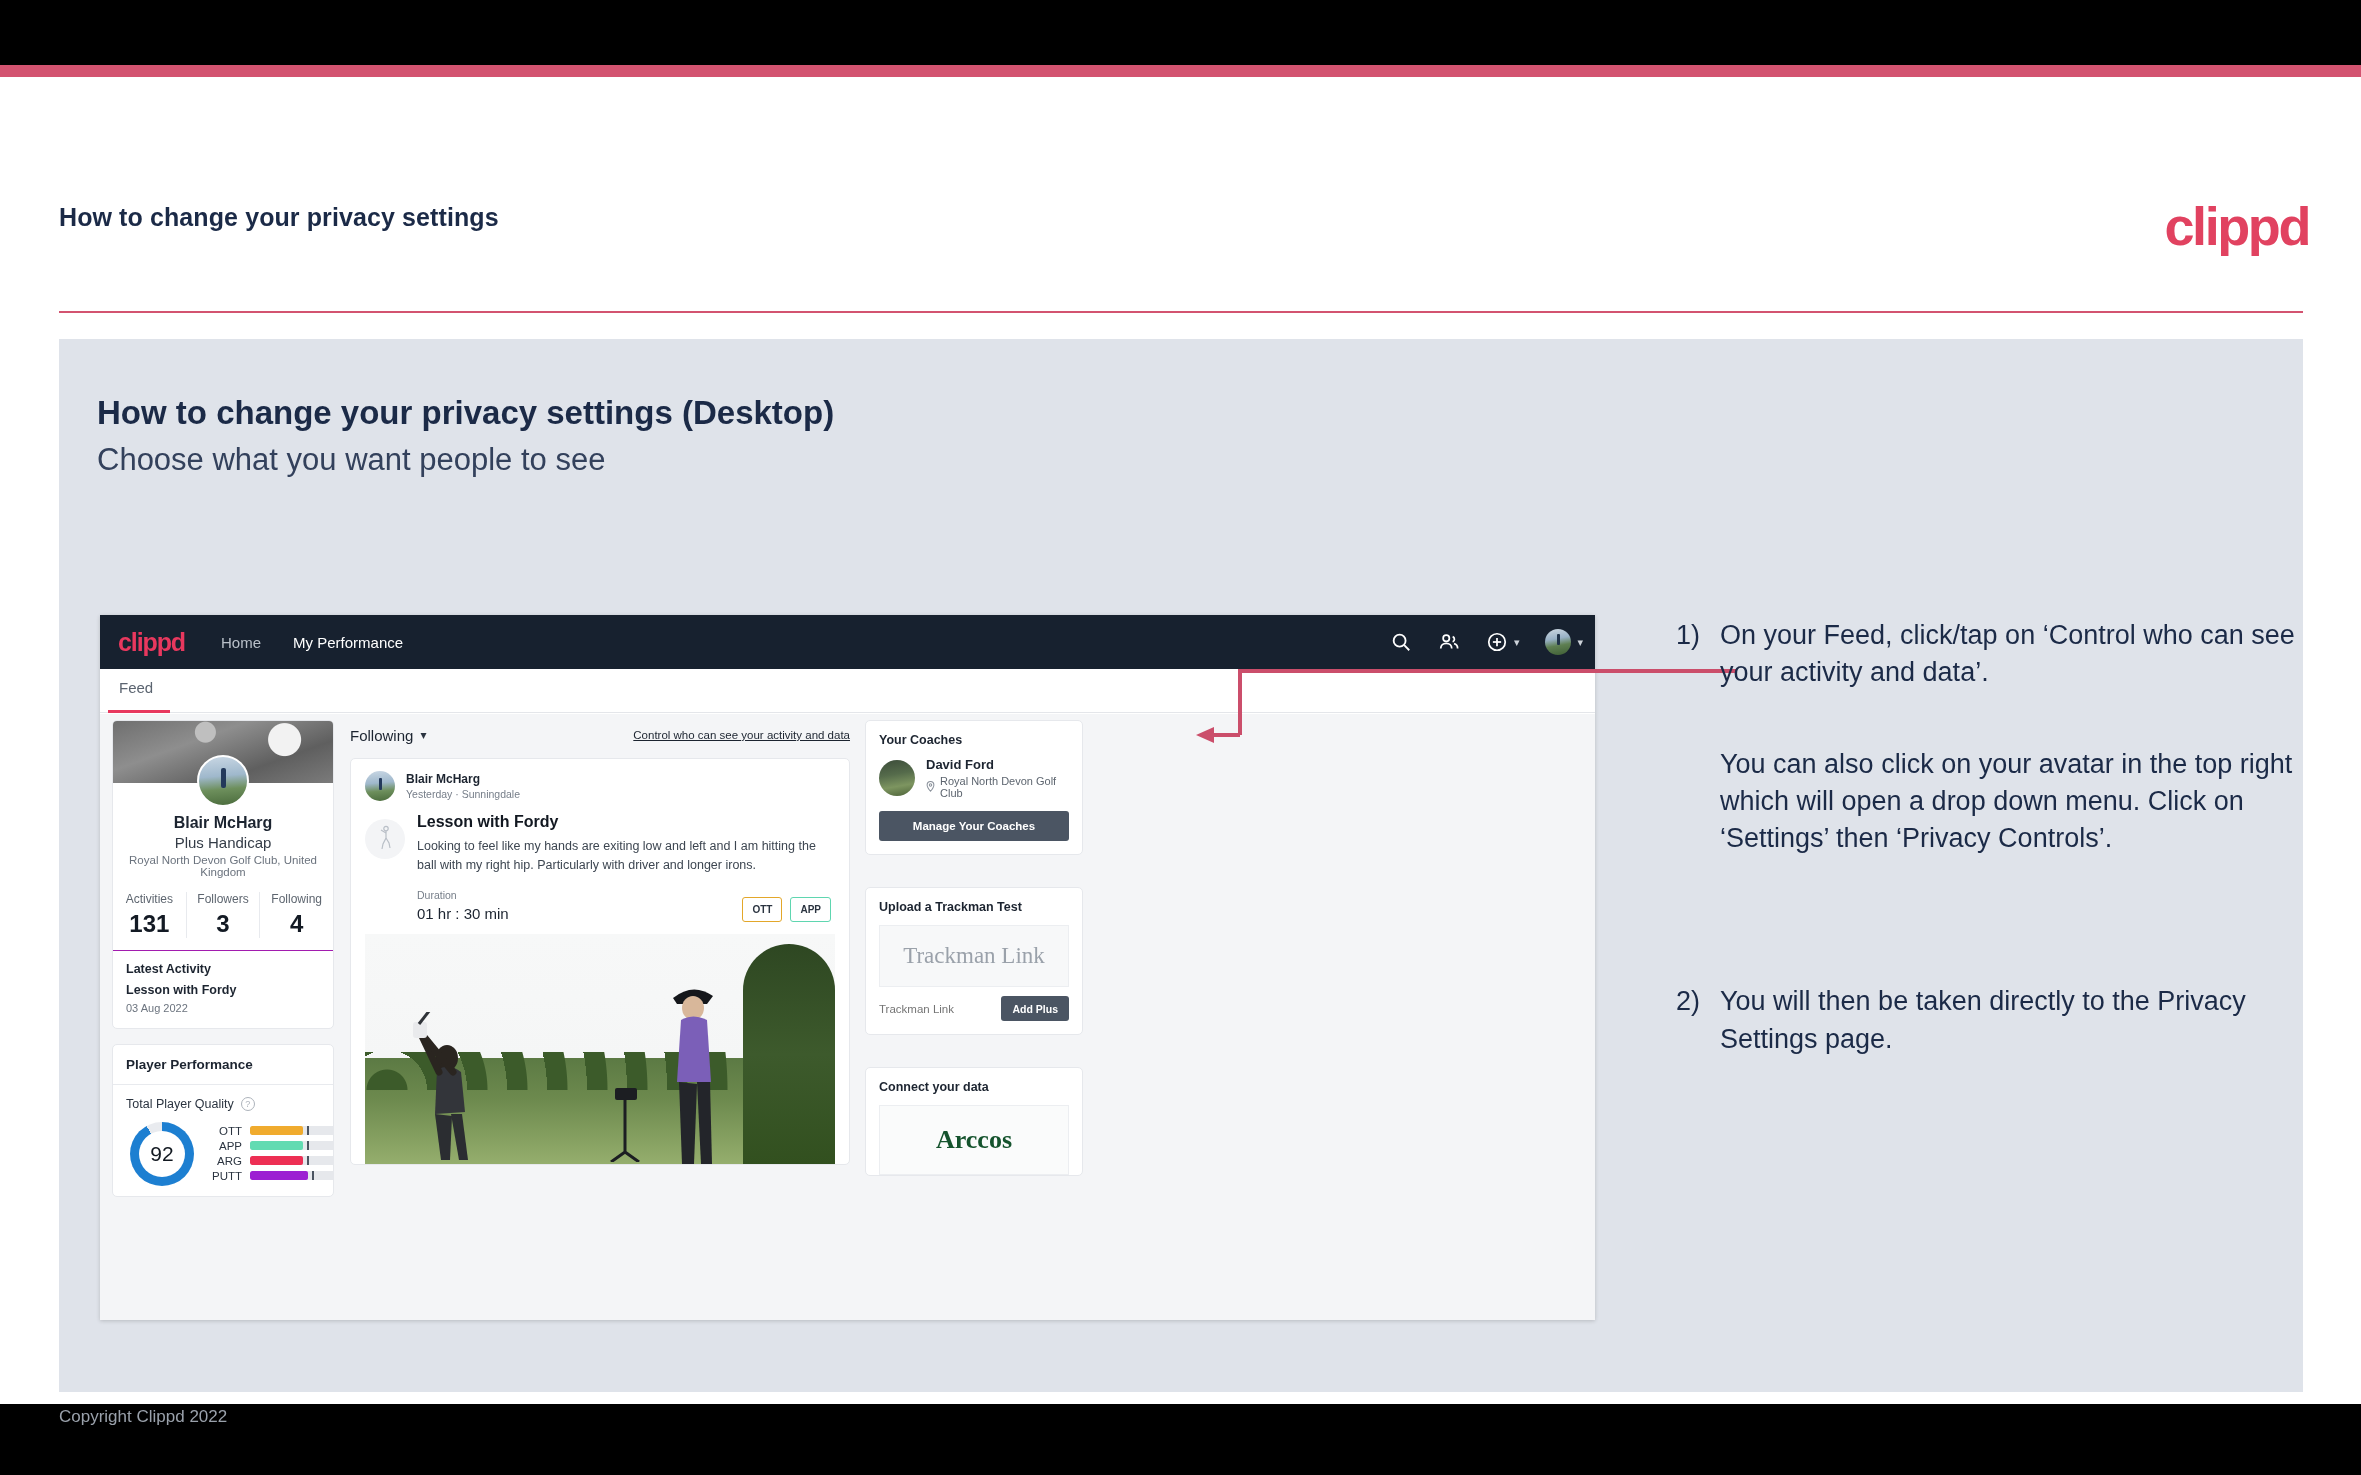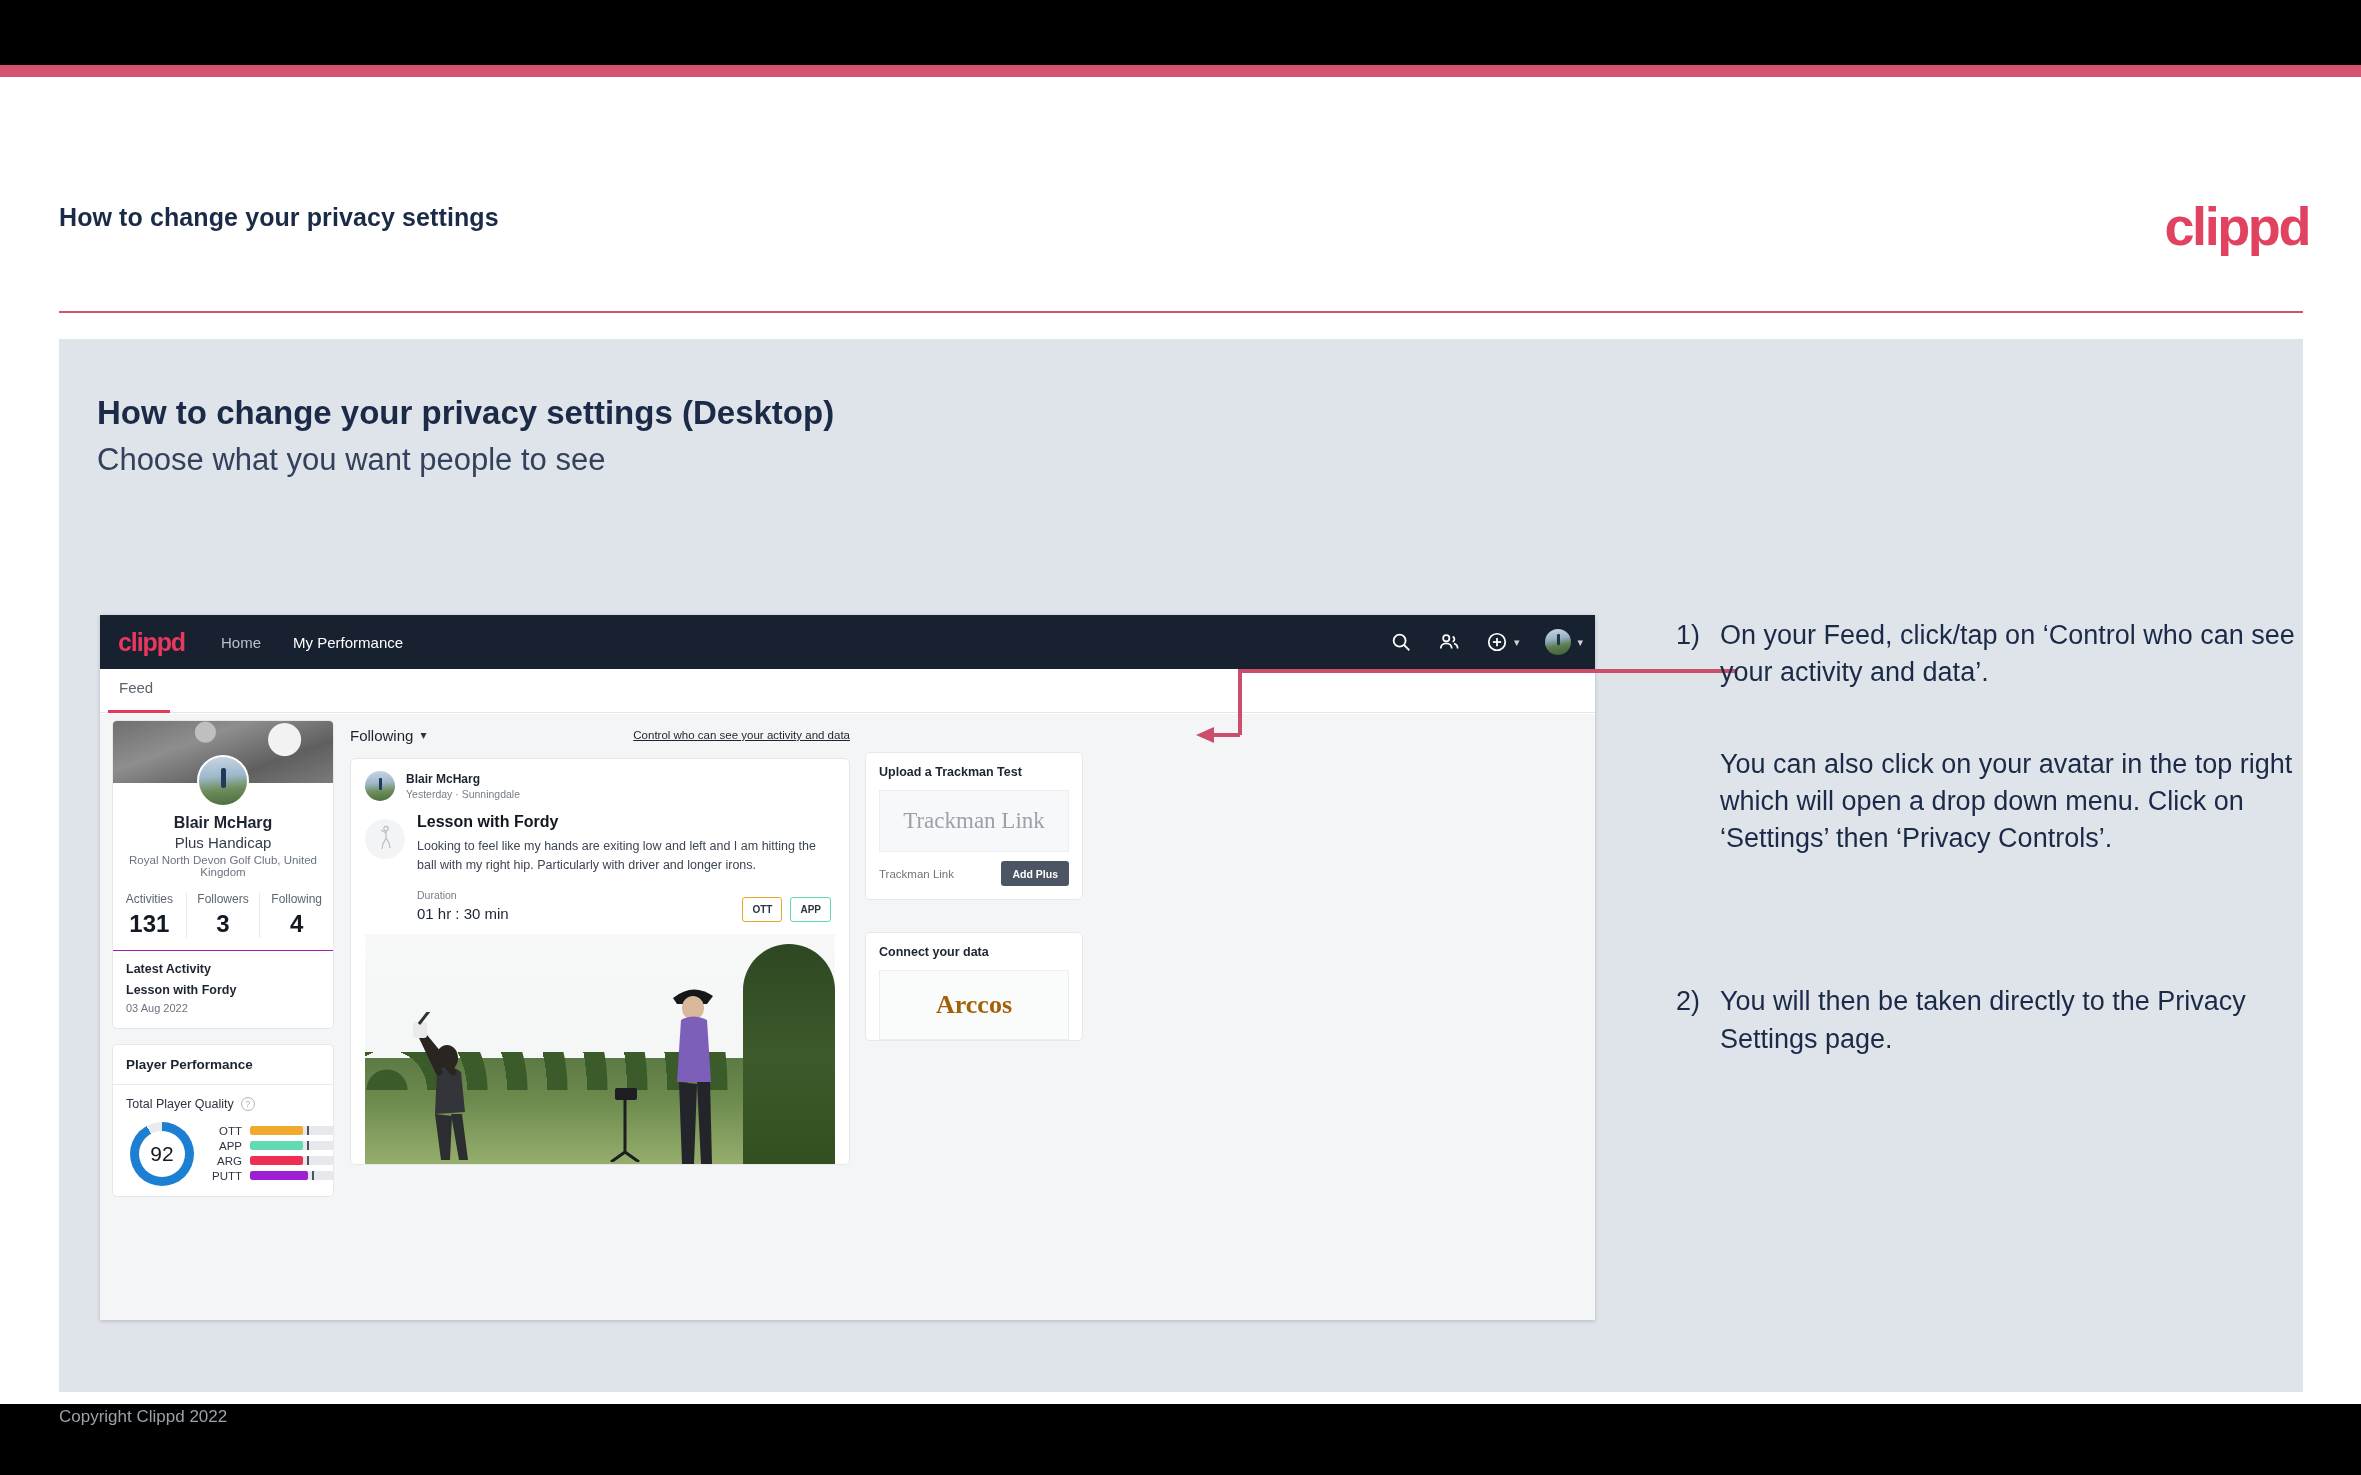--- a/index.html
+++ b/index.html
@@ -256,21 +256,21 @@
   }
   .btn-add {
     height: 25px; padding: 0 11px; border: none; border-radius: 3px;
     background: #4b5563; color: #fff; font-size: 10.5px; font-weight: 700;
     font-family: "Liberation Sans", sans-serif; cursor: pointer;
   }
   .arccos-zone {
     margin: 11px 13px 0; height: 70px; background: #fafbfb; border: 1px solid #eceef1;
     display: flex; align-items: center; justify-content: center;
   }
-  .arccos-text { font-family: "Liberation Serif", serif; font-size: 26px; font-weight: 700; color: #a16207; }
+  .arccos-text { font-family: "Liberation Serif", serif; font-size: 26px; font-weight: 700; color: #14532d; }
 
   
   .callout { position: absolute; left: 1180px; top: 580px; width: 560px; height: 110px; overflow: visible; }
 
   
   .instructions { position: absolute; left: 1676px; top: 540px; width: 630px; }
   .ins-item { display: flex; margin-bottom: 8px; }
   .ins-num { width: 44px; flex: none; font-size: 27px; color: #1b2a47; line-height: 1.38; }
   .ins-text { font-size: 27px; color: #1b2a47; line-height: 1.38; }
   .ins-gap { height: 46px; }
@@ -495,20 +495,39 @@
               <svg class="tripod" viewBox="0 0 40 78">
                 <rect x="10" y="4" width="22" height="12" rx="2" fill="#1c1e22"></rect>
                 <path d="M20 16 L20 70 M20 68 L6 78 M20 68 L34 78" stroke="#1c1e22" stroke-width="3" fill="none"></path>
               </svg>
             </div>
           </div>
         </div>
 
         <div class="col-right">
 
+          <div class="card">
+            <div class="rc-head">Your Coaches</div>
+            <div class="coach-row">
+              <span class="coach-avatar"></span>
+              <span class="coach-info">
+                <div class="coach-name">David Ford</div>
+                <div class="coach-club">
+                  <span>
+                    <svg width="9" height="11" viewBox="0 0 10 13" fill="none" stroke="#8a919b" stroke-width="1.2">
+                        <path d="M5 12s4-4.6 4-7.4A4 4 0 0 0 1 4.6C1 7.4 5 12 5 12z"></path>
+                        <circle cx="5" cy="4.7" r="1.4"></circle>
+                      </svg>
+                  </span>
+                  <span>Royal North Devon Golf Club</span>
+                </div>
+              </span>
+            </div>
+            <button class="btn-dark">Manage Your Coaches</button>
+          </div>
 
           <div class="card card-r">
             <div class="rc-head">Upload a Trackman Test</div>
             <div class="drop-zone">
               <span class="drop-text">Trackman Link</span>
             </div>
             <div class="link-row">
               <input class="link-input" placeholder="Trackman Link" style="">
               <button class="btn-add">Add Plus</button>
             </div>

